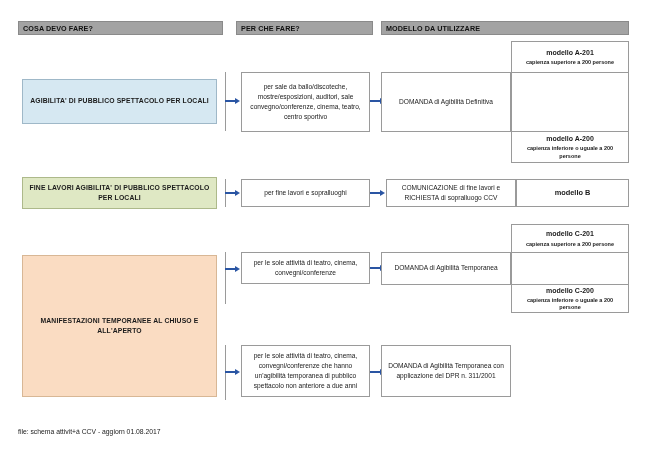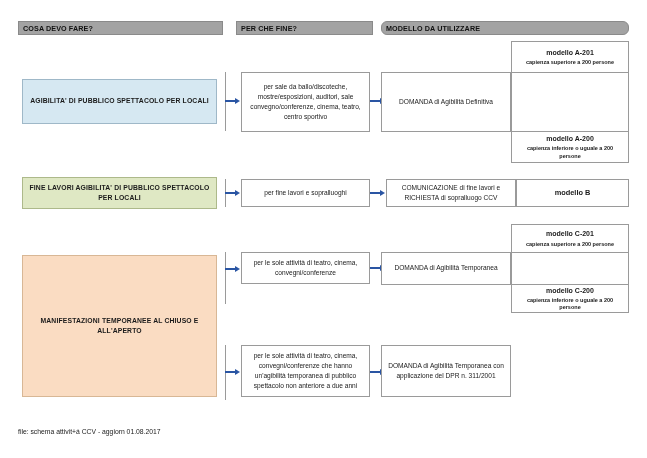--- a/index.html
+++ b/index.html
@@ -96,23 +96,23 @@
 </style>
 </head>
 <body>
 
 <div class="canvas">
 
   <div class="hdr" style="left:18px;top:21px;width:205px;height:14px;">
     <span>COSA DEVO FARE?</span>
   </div>
   <div class="hdr" style="left:236px;top:21px;width:137px;height:14px;">
-    <span>PER CHE FINE?</span>
-  </div>
-  <div class="hdr" style="left:381px;top:21px;width:248px;height:14px;border-radius:6px;">
+    <span>PER CHE FARE?</span>
+  </div>
+  <div class="hdr" style="left:381px;top:21px;width:248px;height:14px;">
     <span>MODELLO DA UTILIZZARE</span>
   </div>
 
   <div class="cat cat-blue" style="left:22px;top:79px;width:195px;height:45px;">
     <span>AGIBILITA' DI PUBBLICO SPETTACOLO PER LOCALI</span>
   </div>
 
   <div class="vline" style="left:225px;top:72px;height:59px;"></div>
   <div class="arrow" style="left:225px;top:95px;width:16px;height:12px;">
     <div class="shaft" style="width:11px;"></div>

